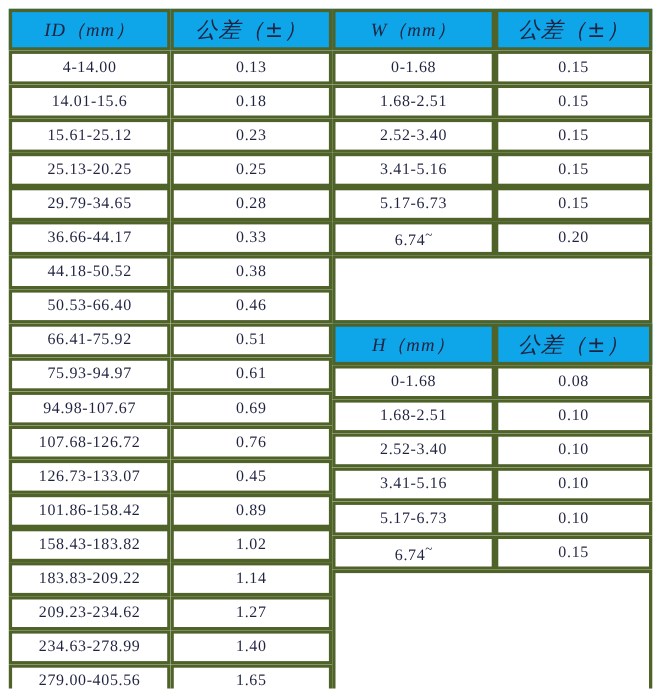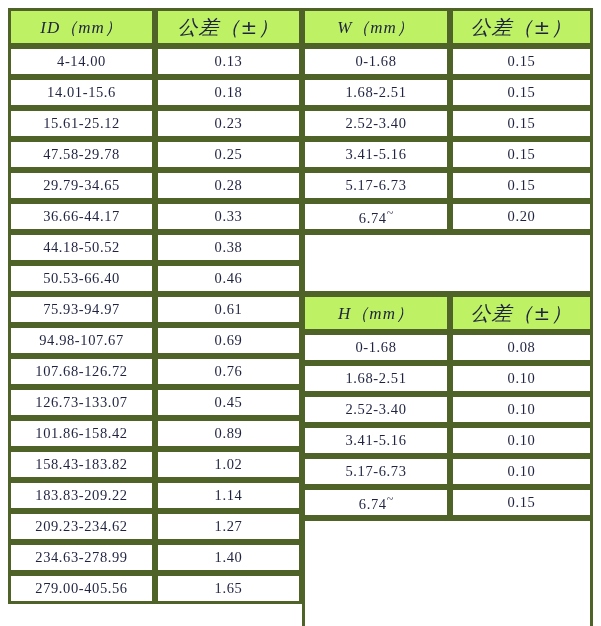--- a/index.html
+++ b/index.html
@@ -42,21 +42,21 @@
     vertical-align: middle;
     font-size: 14.5px;
     color: #1f2340;
     letter-spacing: 0.6px;
     padding: 0;
     height: 25px;
     font-weight: normal;
     white-space: nowrap;
   }
   .tbl th {
-    background: #bef264;
+    background: #0ea5e9;
     font-style: italic;
     font-size: 17px;
     height: 32px;
     letter-spacing: 1px;
   }
   .tbl th.cjk {
     font-family: "DejaVu Sans", sans-serif;
     font-size: 20px;
     font-style: italic;
     font-weight: normal;
@@ -112,38 +112,42 @@
           </tr>
           <tr>
             <td>14.01-15.6</td>
             <td>0.18</td>
           </tr>
           <tr>
             <td>15.61-25.12</td>
             <td>0.23</td>
           </tr>
           <tr>
-            <td>47.58-29.78</td>
+            <td>25.13-20.25</td>
             <td>0.25</td>
           </tr>
           <tr>
             <td>29.79-34.65</td>
             <td>0.28</td>
           </tr>
           <tr>
             <td>36.66-44.17</td>
             <td>0.33</td>
           </tr>
           <tr>
             <td>44.18-50.52</td>
             <td>0.38</td>
           </tr>
           <tr>
             <td>50.53-66.40</td>
             <td>0.46</td>
+          </tr>
+          <tr>
+            <td>66.41-75.92</td>
+            <td>0.51</td>
           </tr>
           <tr>
             <td>75.93-94.97</td>
             <td>0.61</td>
           </tr>
           <tr>
             <td>94.98-107.67</td>
             <td>0.69</td>
           </tr>
           <tr>

